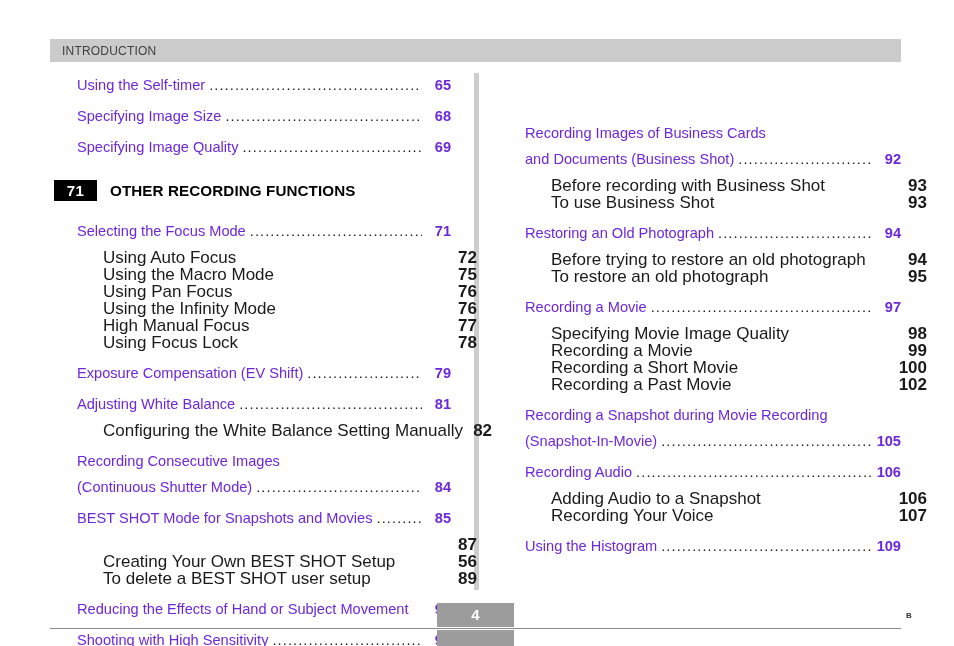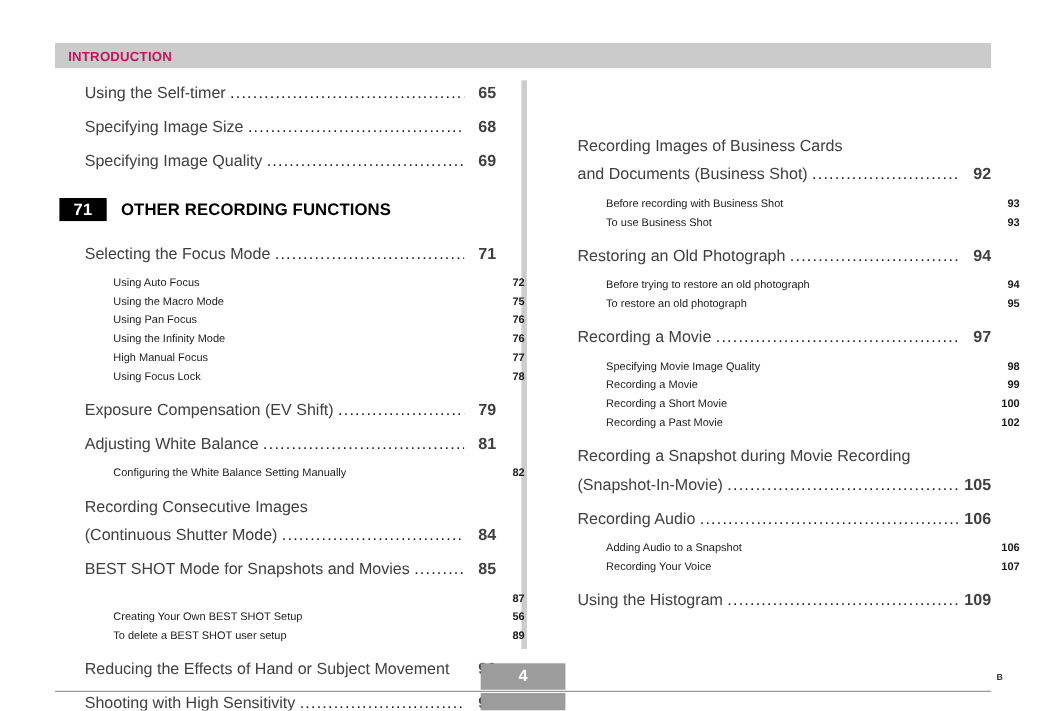--- a/index.html
+++ b/index.html
@@ -24,23 +24,23 @@
     width: 851px;
     height: 23px;
     background: #cbcbcb;
   }
   .header-bar .header-title {
     position: absolute;
     left: 12px;
     top: 50%;
     transform: translateY(-50%);
     font-size: 12px;
-    font-weight: bold;
+    font-weight: normal;
     letter-spacing: 0.2px;
-    color: #be185d;
+    color: #404040;
     white-space: nowrap;
   }
 
   
   .col {
     position: absolute;
     top: 72px;
   }
   .col-left  { left: 77px;  width: 374px; }
   .col-right { left: 525px; width: 376px; margin-top: 48px; }
@@ -57,25 +57,25 @@
   
   .entry {
     display: flex;
     align-items: baseline;
     width: 100%;
   }
   
   .lvl1 {
     font-size: 14.6px;
     line-height: 26px;
-    color: #404040;
+    color: #6d28d9;
   }
   
   .lvl2 {
-    font-size: 10px;
+    font-size: 17px;
     line-height: 17px;
     color: #1a1a1a;
     padding-left: 26px;
   }
   .entry .label {
     white-space: pre;
     flex: 0 0 auto;
   }
   .entry .leader {
     flex: 1 1 auto;

